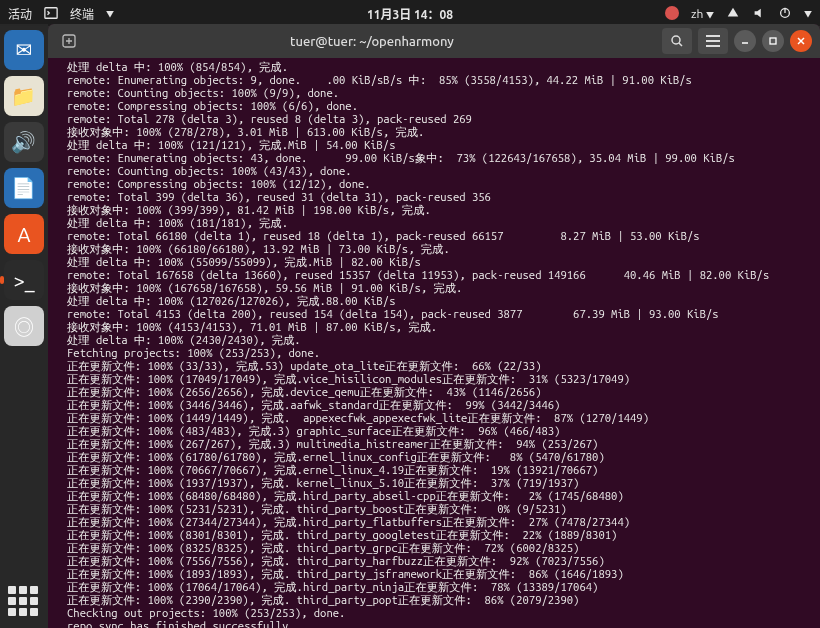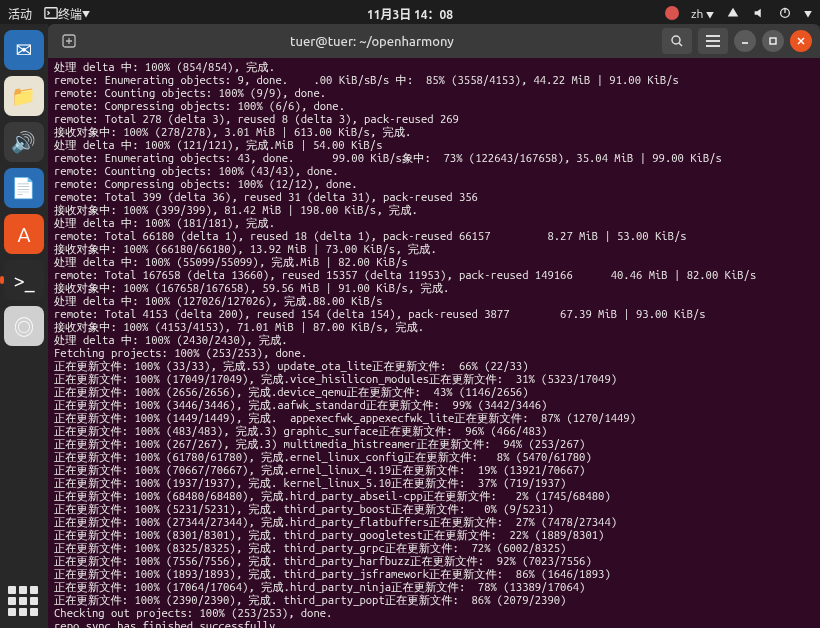--- a/index.html
+++ b/index.html
@@ -101,29 +101,30 @@
   
   .term {
     flex: 1;
     padding: 2px 6px 4px 6px;
     font-family: "Ubuntu Mono", "DejaVu Sans Mono", monospace;
     font-size: 11.3px;
     line-height: 13px;
     color: #eeeeec;
     white-space: pre;
     overflow: hidden;
+    margin-left: 13px;
   }
 </style>
 </head>
 <body>
 
 <div class="topbar">
   <div class="left">
     <span>活动</span>
-    <span style="display:flex;align-items:center;gap:0;">
+    <span style="display:flex;align-items:center;gap:12px;">
       <svg class="icon-svg" viewBox="0 0 16 16">
           <rect x="1" y="2" width="14" height="12" rx="1" fill="none" stroke="#e6e6e6" stroke-width="1.5"></rect>
           <path d="M4 6l2 2-2 2" fill="none" stroke="#e6e6e6" stroke-width="1.5"></path>
         </svg>
       <span>终端</span>
       <span style="font-size:8px;">▼</span>
     </span>
   </div>
   <div class="center">11月3日 14：08</div>
   <div class="right">

